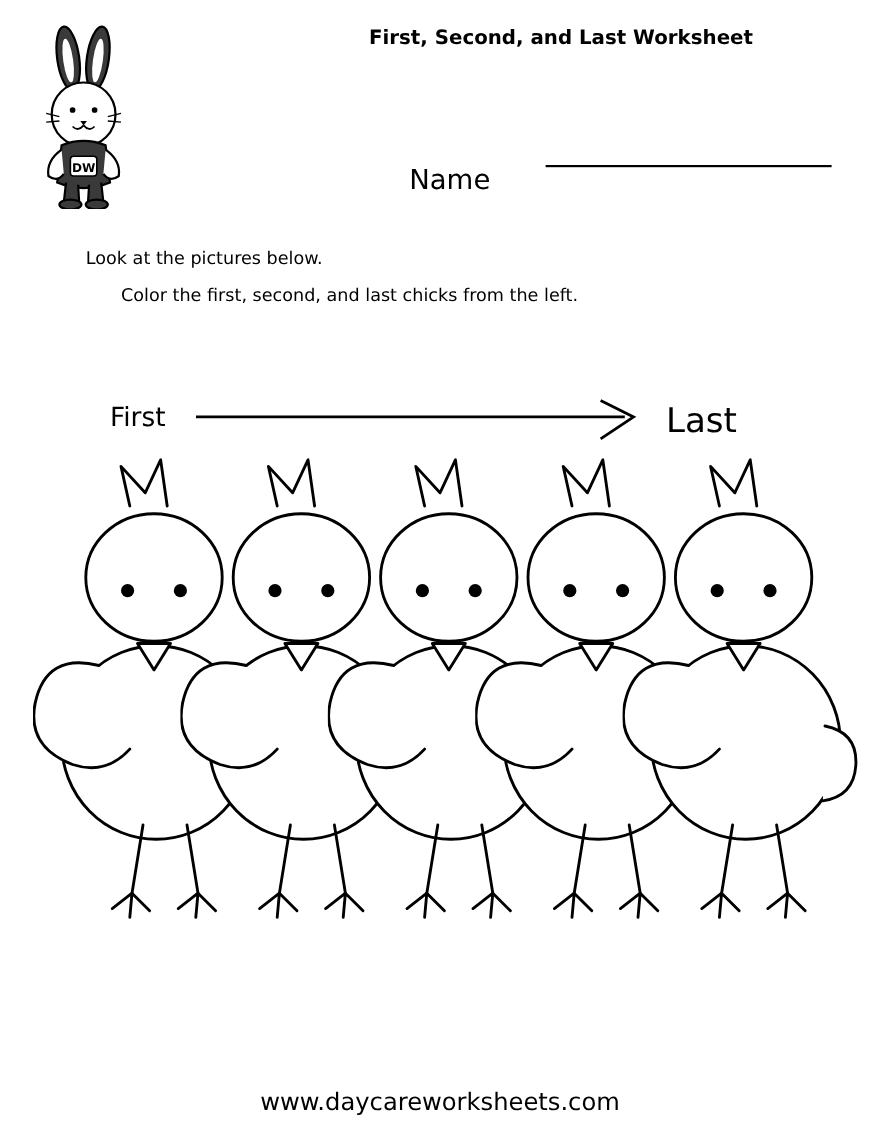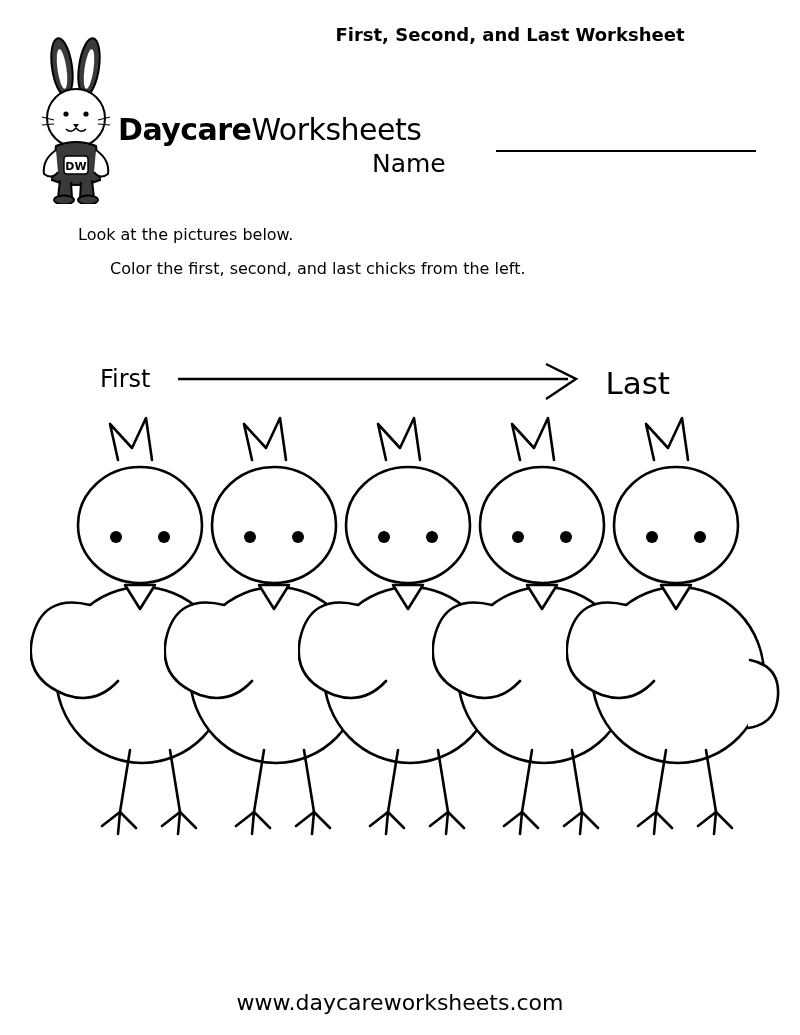--- a/index.html
+++ b/index.html
@@ -20,21 +20,21 @@
   .header {
     position: absolute;
     top: 0;
     left: 0;
     width: 800px;
     height: 200px;
   }
   .bunny-logo {
     position: absolute;
     left: 26px;
-    top: 34px;
+    top: 20px;
     width: 100px;
     height: 170px;
   }
   .brand {
     position: absolute;
     left: 118px;
     top: 112px;
     font-size: 30px;
     font-weight: bold;
     letter-spacing: -0.5px;
@@ -165,23 +165,20 @@
       <path d="M30 116 q-14 10 -12 24 q8 6 14 -2" fill="#ffffff" stroke="#000" stroke-width="2"></path>
       <path d="M70 116 q14 10 12 24 q-8 6 -14 -2" fill="#ffffff" stroke="#000" stroke-width="2"></path>
 
       <path d="M34 146 l-2 18 q8 5 14 0 l-1 -16" fill="#3a3a3a" stroke="#000" stroke-width="2"></path>
       <path d="M66 146 l2 18 q-8 5 -14 0 l1 -16" fill="#3a3a3a" stroke="#000" stroke-width="2"></path>
       <ellipse cx="38" cy="166" rx="10" ry="4.5" fill="#3a3a3a" stroke="#000" stroke-width="2"></ellipse>
       <ellipse cx="62" cy="166" rx="10" ry="4.5" fill="#3a3a3a" stroke="#000" stroke-width="2"></ellipse>
     </svg>
   </div>
 
-  <div class="brand">
-    <span>Daycare</span><span class="brand-light">Worksheets</span>
-  </div>
 
   <div class="worksheet-title">First, Second, and Last Worksheet</div>
 
   <div class="name-label">Name</div>
   <div class="name-line"></div>
 </div>
 
 <div class="instructions">
   <div class="line1">Look at the pictures below.</div>
   <div class="line2">Color the first, second, and last chicks from the left.</div>

